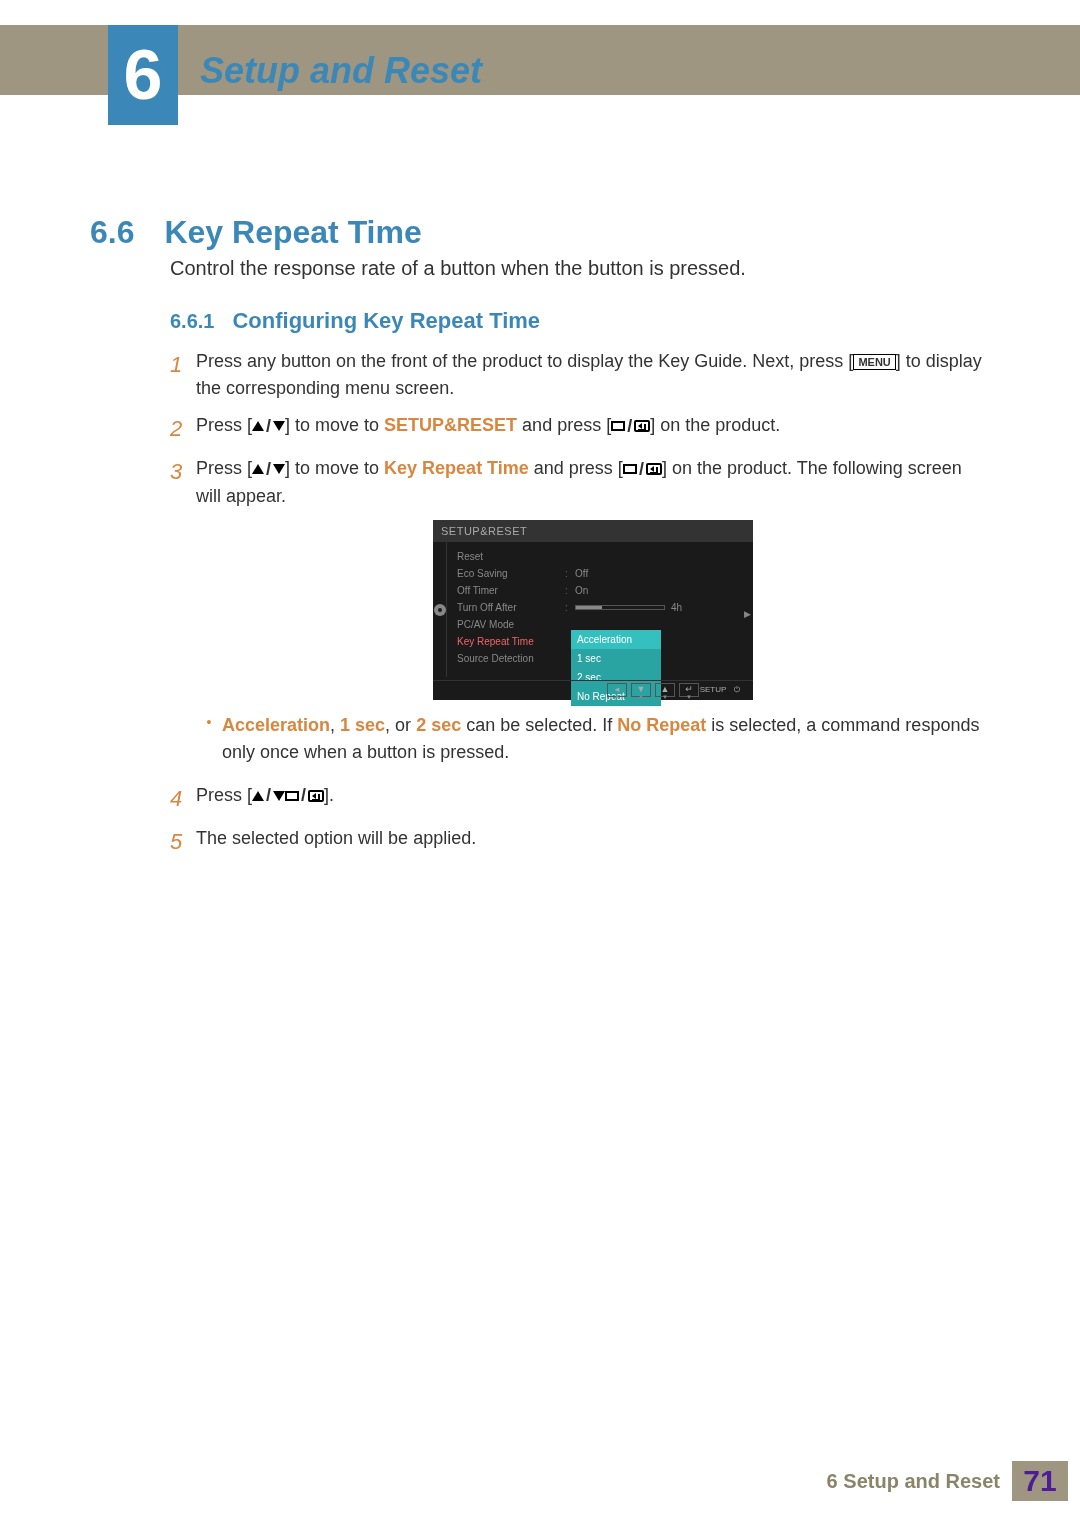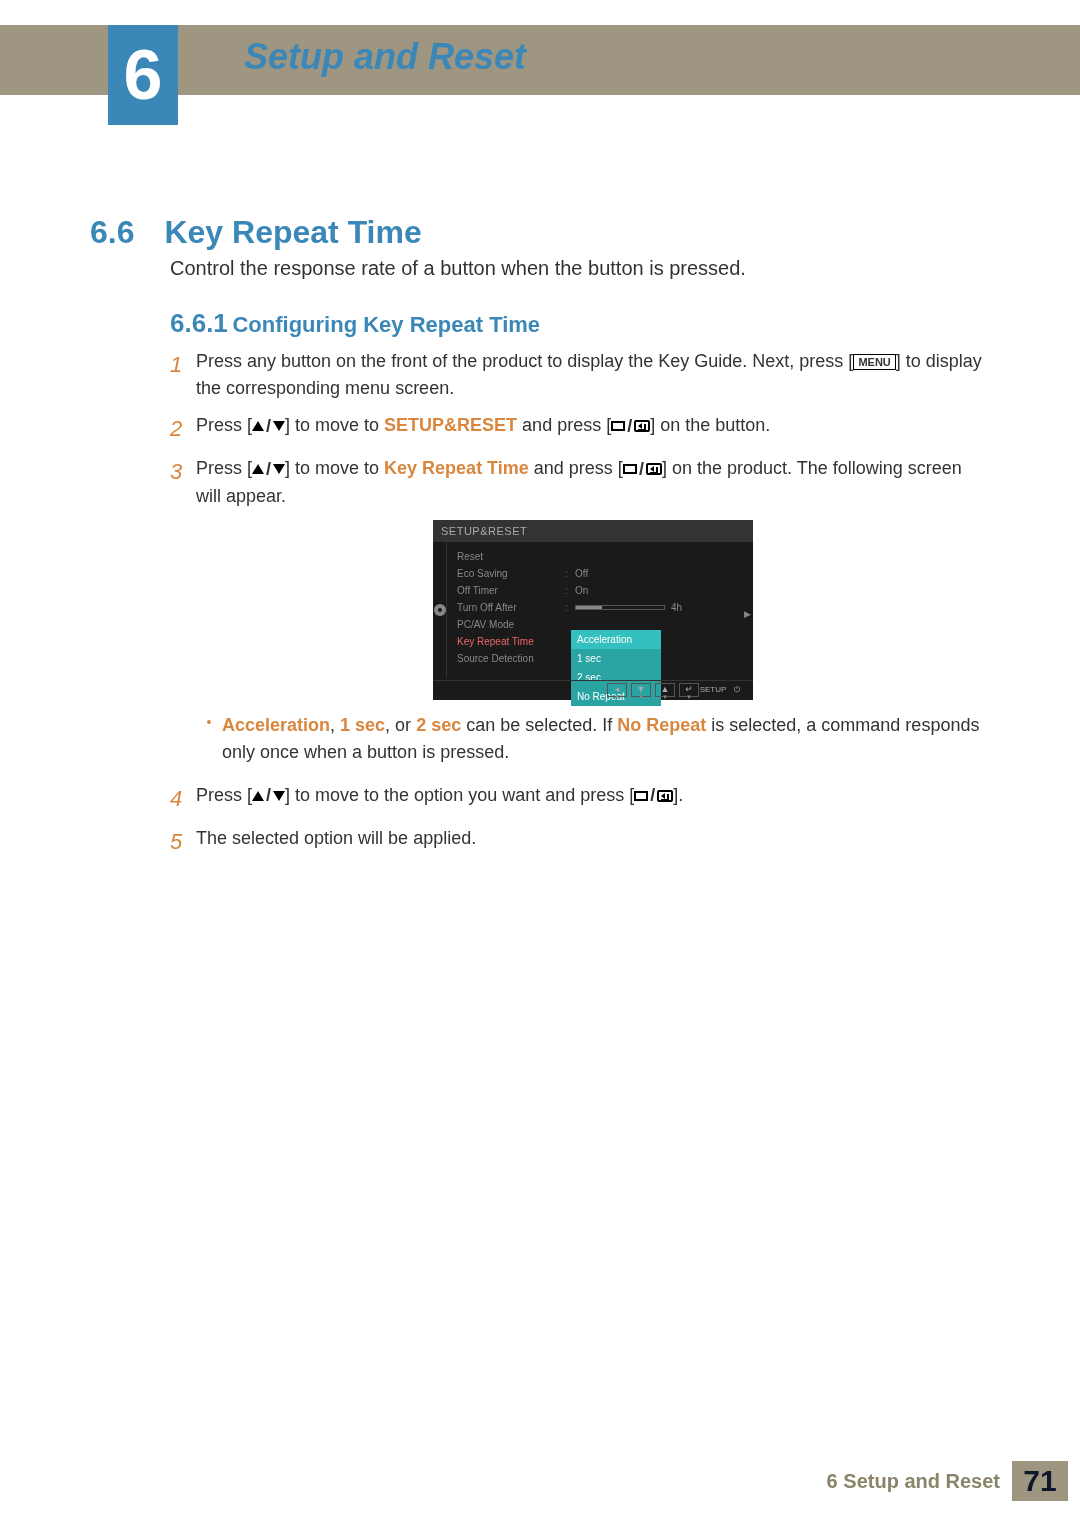--- a/index.html
+++ b/index.html
@@ -1,29 +1,29 @@
 <!DOCTYPE html>
 <html><head>
 <meta charset="utf-8">
 <style>
   * { box-sizing: border-box; margin: 0; padding: 0; }
   body { width: 1080px; height: 1527px; font-family: Arial, Helvetica, sans-serif; color: #333; background: #fff; position: relative; }
 
   .top-bar { position: absolute; top: 25px; left: 0; right: 0; height: 70px; background: #9e9680; }
   .chapter-box { position: absolute; top: 25px; left: 108px; width: 70px; height: 100px; background: #3b88b8; color: #fff; font-size: 70px; font-weight: bold; display: flex; align-items: center; justify-content: center; font-family: Arial, sans-serif; }
-  .chapter-title { position: absolute; top: 36px; left: 200px; color: #3b88b8; font-size: 36px; font-weight: bold; font-style: italic; margin-left: 44px; }
+  .chapter-title { position: absolute; top: 50px; left: 200px; color: #3b88b8; font-size: 36px; font-weight: bold; font-style: italic; }
 
   .section-row { position: absolute; top: 190px; left: 90px; right: 90px; }
   .section-num { color: #3b88b8; font-size: 32px; font-weight: bold; display: inline-block; width: 70px; vertical-align: baseline; margin-top: 24px; }
   .section-title { color: #3b88b8; font-size: 32px; font-weight: bold; display: inline-block; }
 
   .intro { position: absolute; top: 257px; left: 170px; right: 90px; font-size: 20px; color: #333; }
 
   .subsection-row { position: absolute; top: 308px; left: 170px; right: 90px; }
-  .subsection-num { color: #3b88b8; font-size: 26px; font-weight: bold; display: inline-block; width: 58px; }
+  .subsection-num { color: #3b88b8; font-size: 20px; font-weight: bold; display: inline-block; width: 58px; }
   .subsection-title { color: #3b88b8; font-size: 22px; font-weight: bold; display: inline-block; }
 
   .steps { position: absolute; top: 348px; left: 170px; right: 90px; }
   .step { display: flex; margin-bottom: 10px; font-size: 18px; line-height: 1.5; }
   .step-num { color: #d9863e; font-style: italic; font-size: 22px; width: 26px; flex-shrink: 0; font-weight: 500; }
   .step-body { flex: 1; }
 
   .hl { color: #d9863e; font-weight: bold; }
 
   .bullet { display: flex; margin-top: 12px; margin-bottom: 6px; font-size: 18px; line-height: 1.5; }
@@ -59,21 +59,21 @@
   .tri-up { width:0; height:0; border-left:6px solid transparent; border-right:6px solid transparent; border-bottom:10px solid #000; display:inline-block; }
   .tri-dn { width:0; height:0; border-left:6px solid transparent; border-right:6px solid transparent; border-top:10px solid #000; display:inline-block; }
   .slash { font-weight:bold; padding: 0 1px; }
   .rect-icon { display:inline-block; width:14px; height:10px; border:2px solid #000; vertical-align:middle; }
   .enter-icon { display:inline-block; width:16px; height:12px; border:2px solid #000; border-radius:2px; position:relative; vertical-align:middle; }
   .enter-icon::after { content:""; position:absolute; right:2px; top:2px; width:6px; height:5px; border-right:2px solid #000; border-bottom:2px solid #000; }
   .enter-icon::before { content:""; position:absolute; left:2px; bottom:1px; width:0; height:0; border-top:3px solid transparent; border-bottom:3px solid transparent; border-right:4px solid #000; }
 
   .footer { position:absolute; bottom: 26px; right: 12px; display:flex; align-items:center; }
   .footer-label { color:#8a8468; font-size: 20px; font-weight: bold; margin-right: 12px; }
-  .footer-page { background:#9e9680; color:#0f172a; font-size: 30px; font-weight:bold; width: 56px; height: 40px; display:flex; align-items:center; justify-content:center; }
+  .footer-page { background:#9e9680; color:#4c1d95; font-size: 30px; font-weight:bold; width: 56px; height: 40px; display:flex; align-items:center; justify-content:center; }
 </style>
 </head>
 <body>
 
 <div class="top-bar"></div>
 <div class="chapter-box">6</div>
 <div class="chapter-title">Setup and Reset</div>
 
 <div class="section-row">
   <span class="section-num">6.6</span>
@@ -100,21 +100,21 @@
     <div class="step-num">2</div>
     <div class="step-body">
       <span>Press [</span><span class="arrows">
           <span class="tri-up"></span>
           <span class="slash">/</span>
           <span class="tri-dn"></span>
         </span><span>] to move to </span><span class="hl">SETUP&amp;RESET</span><span> and press [</span><span class="arrows">
           <span class="rect-icon"></span>
           <span class="slash">/</span>
           <span class="enter-icon"></span>
-        </span><span>] on the button.</span>
+        </span><span>] on the product.</span>
     </div>
   </div>
 
   <div class="step">
     <div class="step-num">3</div>
     <div class="step-body">
       <span>Press [</span><span class="arrows">
           <span class="tri-up"></span>
           <span class="slash">/</span>
           <span class="tri-dn"></span>
@@ -196,21 +196,21 @@
     </div>
   </div>
 
   <div class="step">
     <div class="step-num">4</div>
     <div class="step-body">
       <span>Press [</span><span class="arrows">
           <span class="tri-up"></span>
           <span class="slash">/</span>
           <span class="tri-dn"></span>
-        </span><span>] to move to the option you want and press [</span><span class="arrows">
+        </span><span class="arrows">
           <span class="rect-icon"></span>
           <span class="slash">/</span>
           <span class="enter-icon"></span>
         </span><span>].</span>
     </div>
   </div>
 
   <div class="step">
     <div class="step-num">5</div>
     <div class="step-body">The selected option will be applied.</div>

